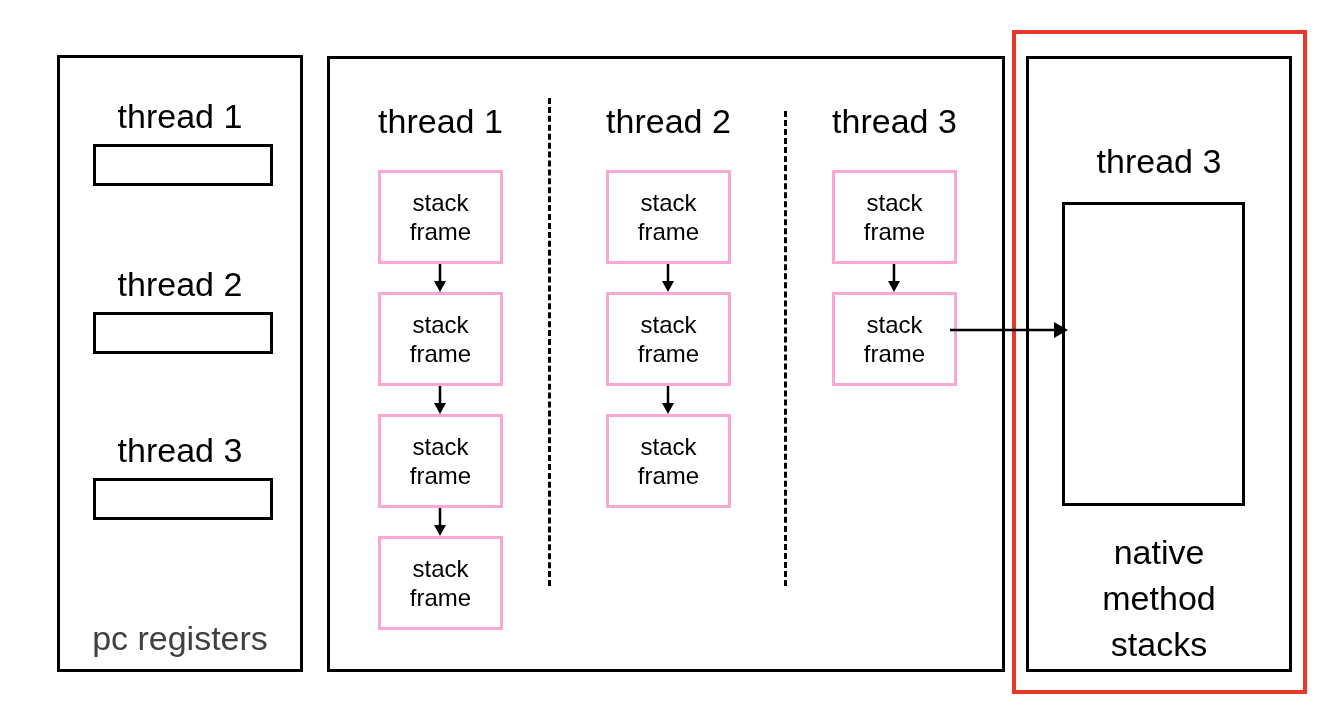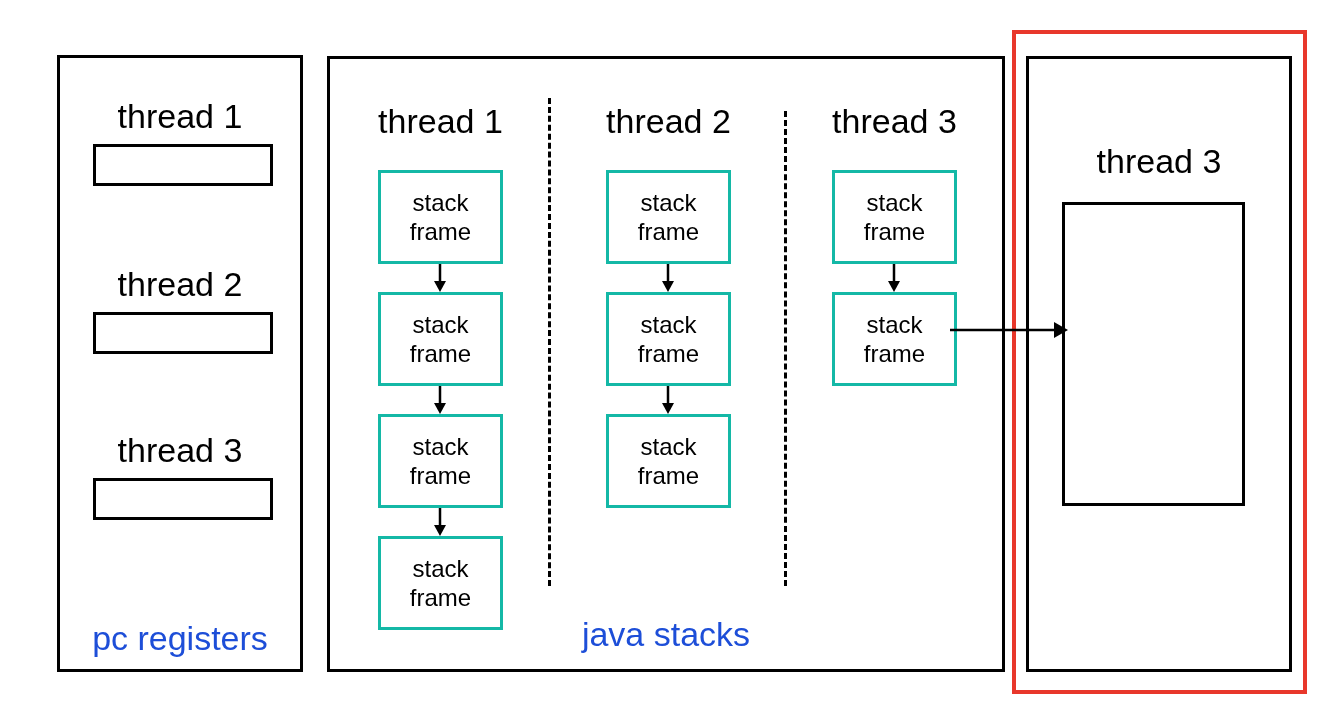--- a/index.html
+++ b/index.html
@@ -7,21 +7,21 @@
     width:1340px;height:728px;background:#ffffff;
     font-family:"Liberation Sans","DejaVu Sans",sans-serif;
     color:#000000;overflow:hidden;position:relative;
   }
   #stage{position:absolute;left:0;top:0;width:1328px;height:728px;}
 
   
   .panel{position:absolute;border:3px solid #000;background:#fff;box-sizing:border-box;}
   .panel-caption{
     position:absolute;left:0;width:100%;text-align:center;
-    font-size:34px;line-height:40px;color:#1d4ed8;white-space:pre-line;
+    font-size:34px;line-height:40px;color:#404040;white-space:pre-line;
   }
 
   
   #pc-panel{left:57px;top:55px;width:246px;height:617px;}
   .pc-group{position:absolute;left:0;width:100%;}
   .pc-label{
     position:absolute;left:0;width:100%;text-align:center;
     font-size:34px;line-height:40px;
   }
   .pc-box{
@@ -34,21 +34,21 @@
   .divider{
     position:absolute;width:0;border-left:3px dashed #000;
   }
   .tcol{position:absolute;top:0;}
   .tcol-label{
     position:absolute;left:0;width:100%;text-align:center;
     font-size:34px;line-height:40px;top:42px;
   }
   .frame{
     position:absolute;left:0;width:100%;height:94px;
-    border:3px solid #14b8a6;box-sizing:border-box;background:#fff;
+    border:3px solid #f9a8d4;box-sizing:border-box;background:#fff;
     display:flex;align-items:center;justify-content:center;
   }
   .frame-text{
     font-size:24px;line-height:29px;text-align:center;white-space:pre-line;
   }
   .arrow-v{position:absolute;width:16px;height:28px;}
 
   
   #native-red{
     position:absolute;left:1012px;top:30px;width:295px;height:664px;
@@ -176,28 +176,30 @@
         <line x1="8" y1="0" x2="8" y2="18" stroke="#000" stroke-width="2.5"></line>
         <polygon points="2,17 14,17 8,28" fill="#000"></polygon>
       </svg>
 
       <div class="frame" style="top:233px;">
         <span class="frame-text">stack
 frame</span>
       </div>
     </div>
 
-    <div class="panel-caption" style="top:555px;">java stacks</div>
   </div>
 
   <div id="native-red"></div>
 
   <div class="panel" id="native-panel">
     <div id="native-thread-label">thread 3</div>
     <div id="native-box"></div>
+    <div id="native-caption">native
+method
+stacks</div>
   </div>
 
   <svg id="cross-arrow" width="125" height="24" viewBox="0 0 125 24">
     <line x1="0" y1="12" x2="107" y2="12" stroke="#000" stroke-width="2.5"></line>
     <polygon points="104,4 104,20 118,12" fill="#000"></polygon>
   </svg>
 
 </div>
 
 </body></html>

